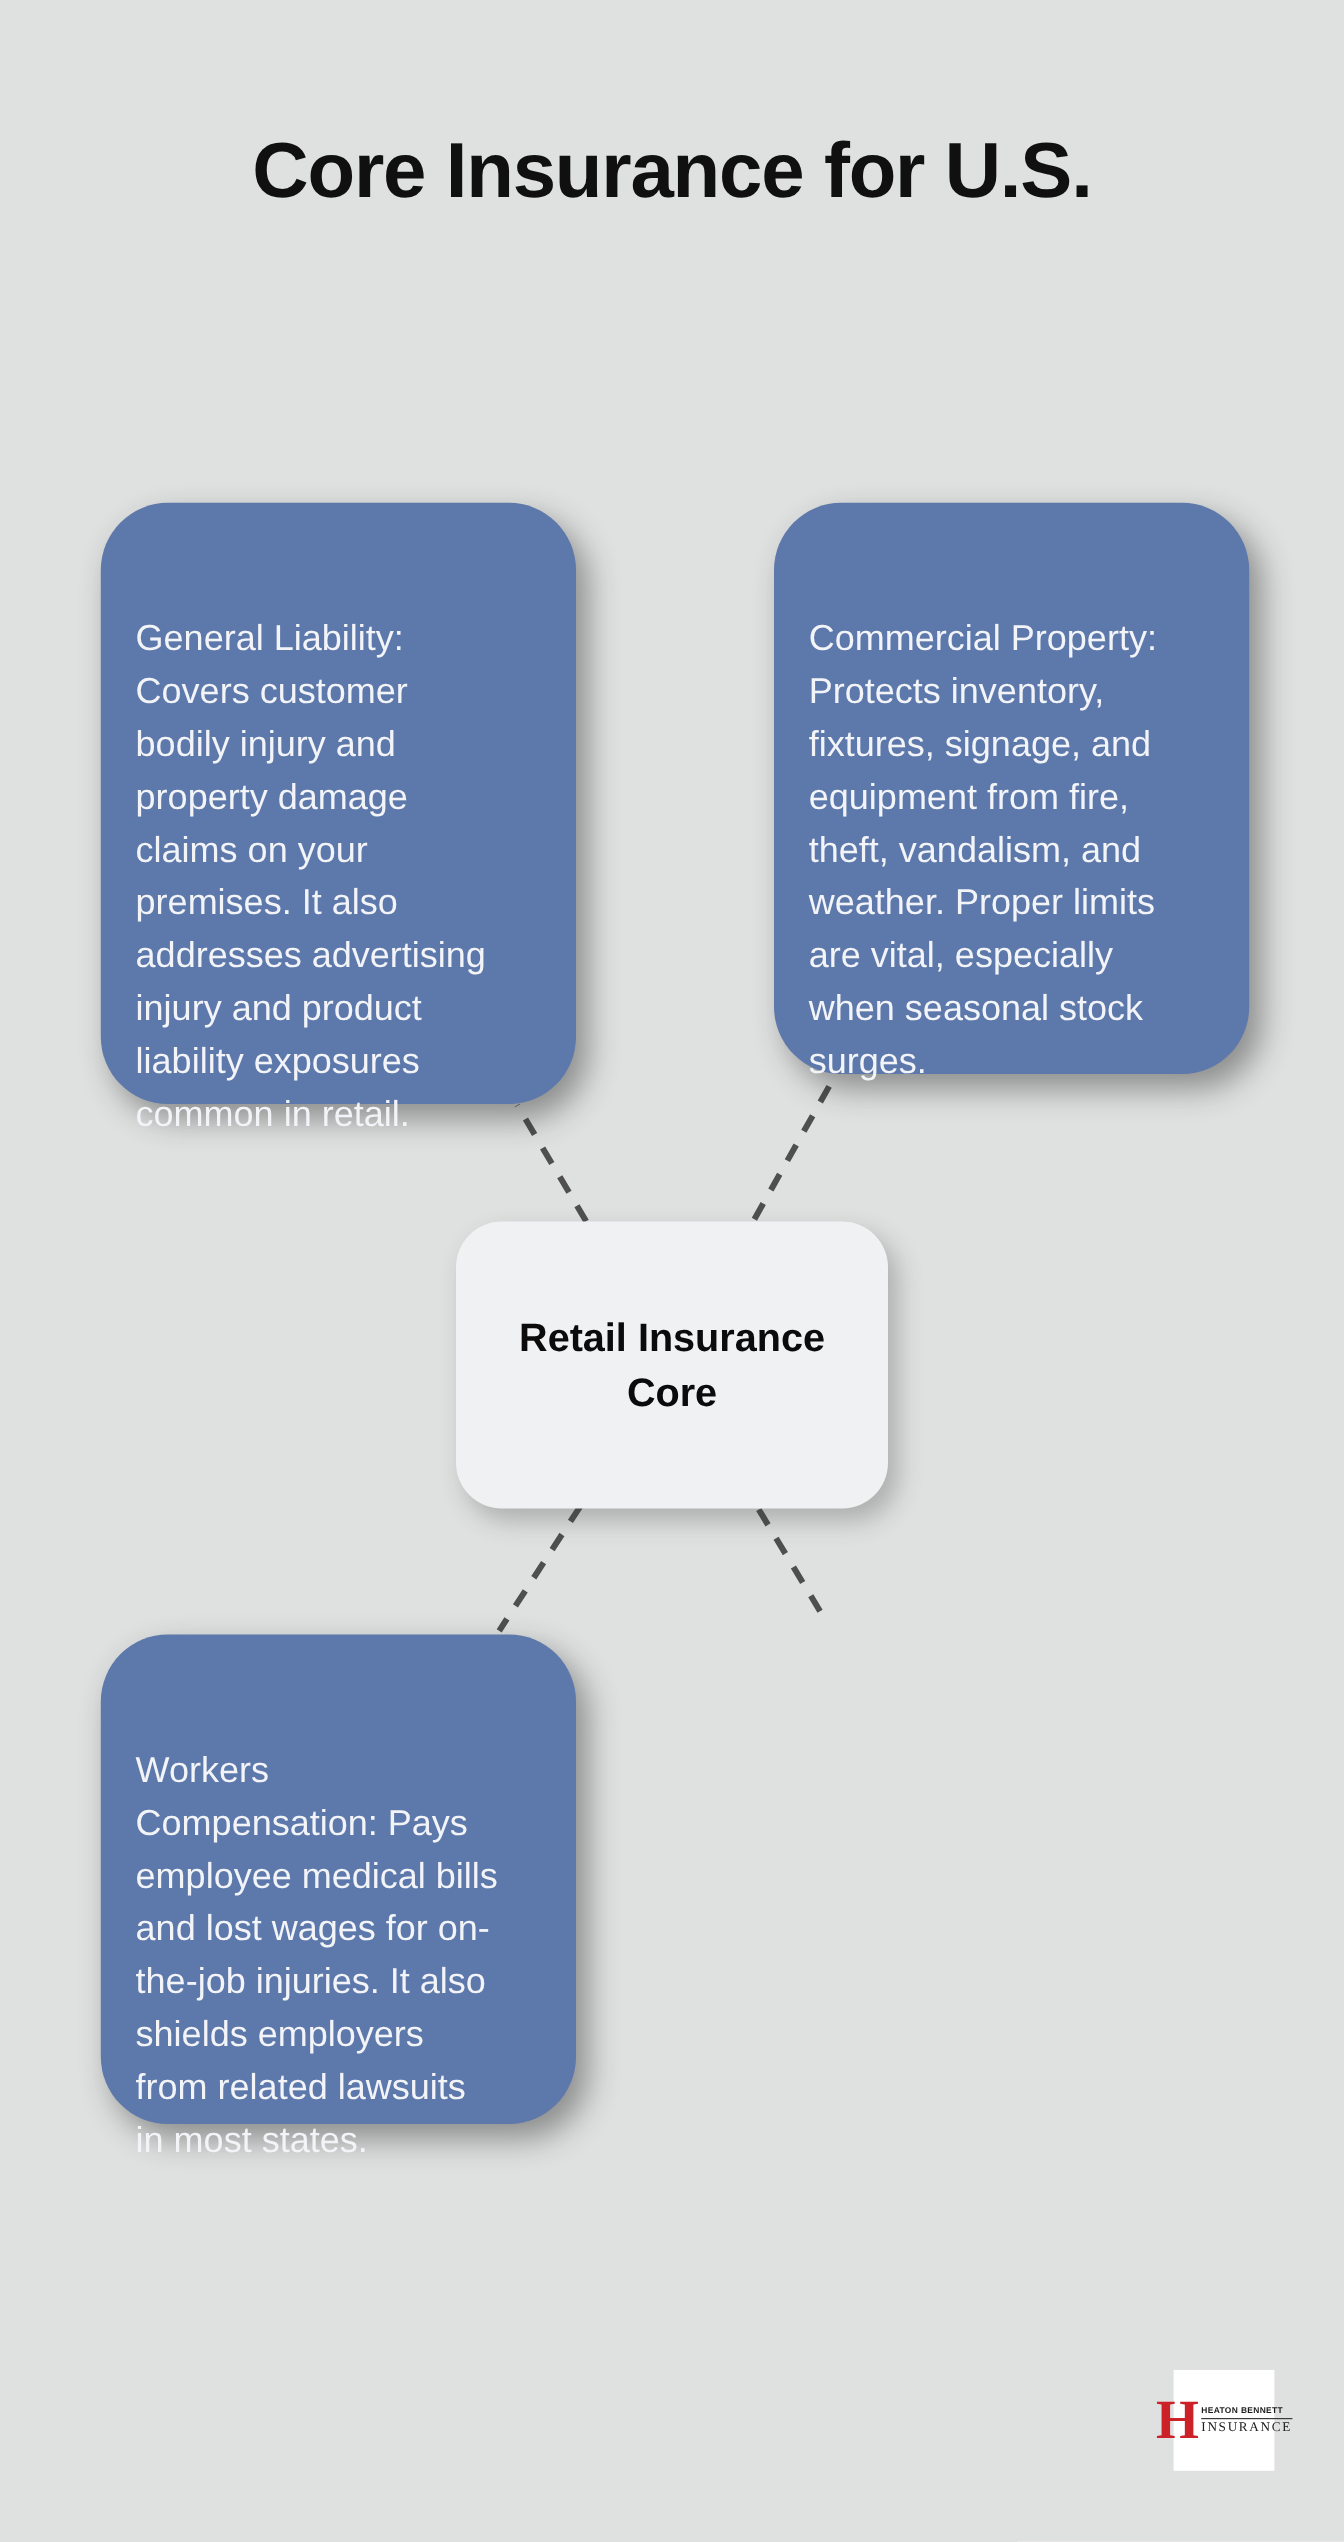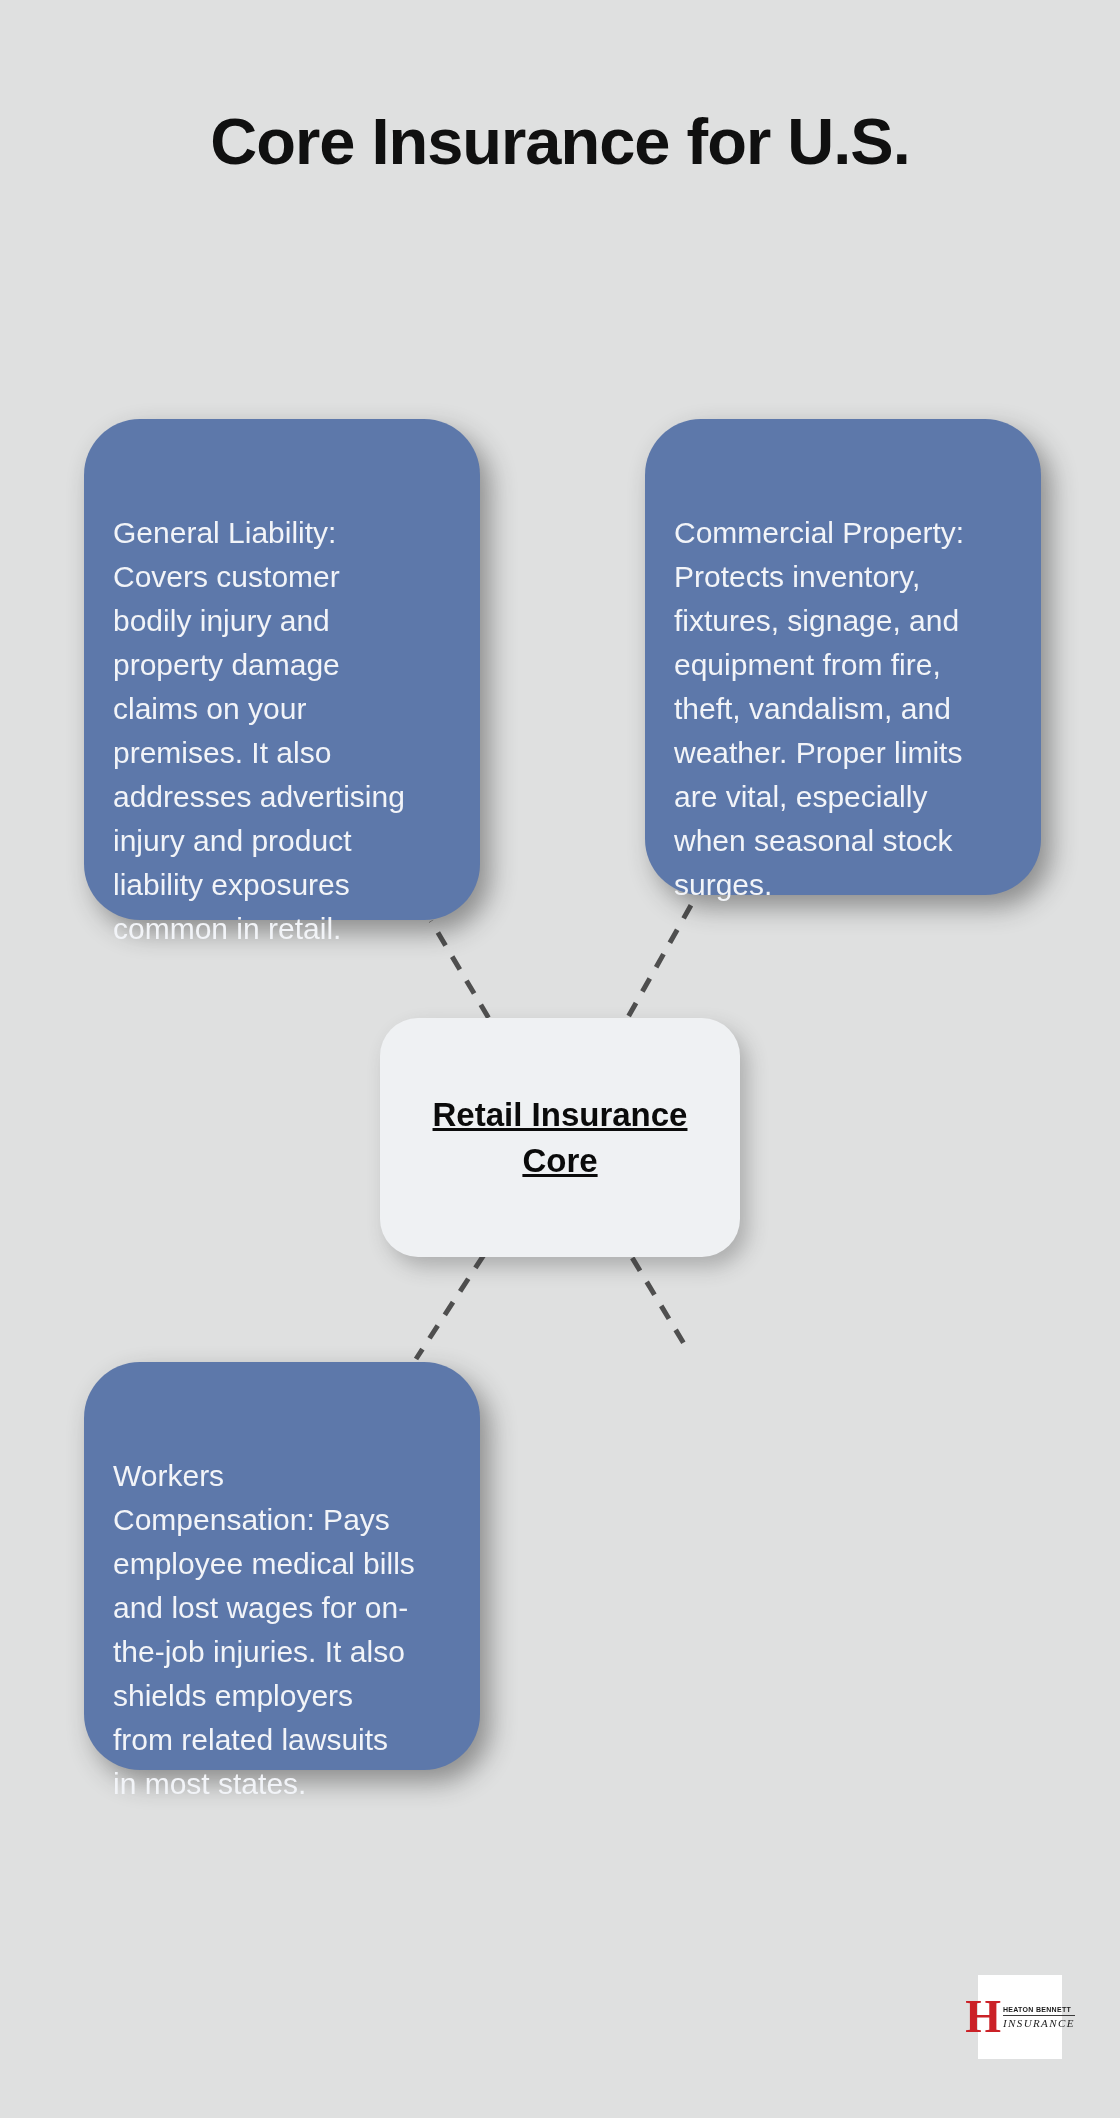--- a/index.html
+++ b/index.html
@@ -62,21 +62,20 @@
     align-items:center;
     justify-content:center;
     text-align:center;
     font-size:33px;
     font-weight:700;
     line-height:46px;
     color:#0b0b0b;
     padding:0 42px;
     box-sizing:border-box;
     z-index:3;
-    text-decoration:underline;
   }
   .logo{
     position:absolute;
     left:978px;top:1975px;
     width:84px;height:84px;
     background:#ffffff;
     display:flex;
     align-items:center;
     justify-content:center;
     z-index:2;
@@ -100,21 +99,20 @@
     padding-bottom:2px;
     margin-bottom:1px;
     white-space:nowrap;
   }
   .logo-bottom{
     font-family:"Liberation Serif", serif;
     font-size:11px;
     letter-spacing:1.4px;
     color:#222222;
     white-space:nowrap;
-    font-style:italic;
   }
 </style>
 </head>
 <body>
 
 <div class="canvas">
 
   <div class="title">
     <div>Core Insurance for U.S.</div>
   </div>

